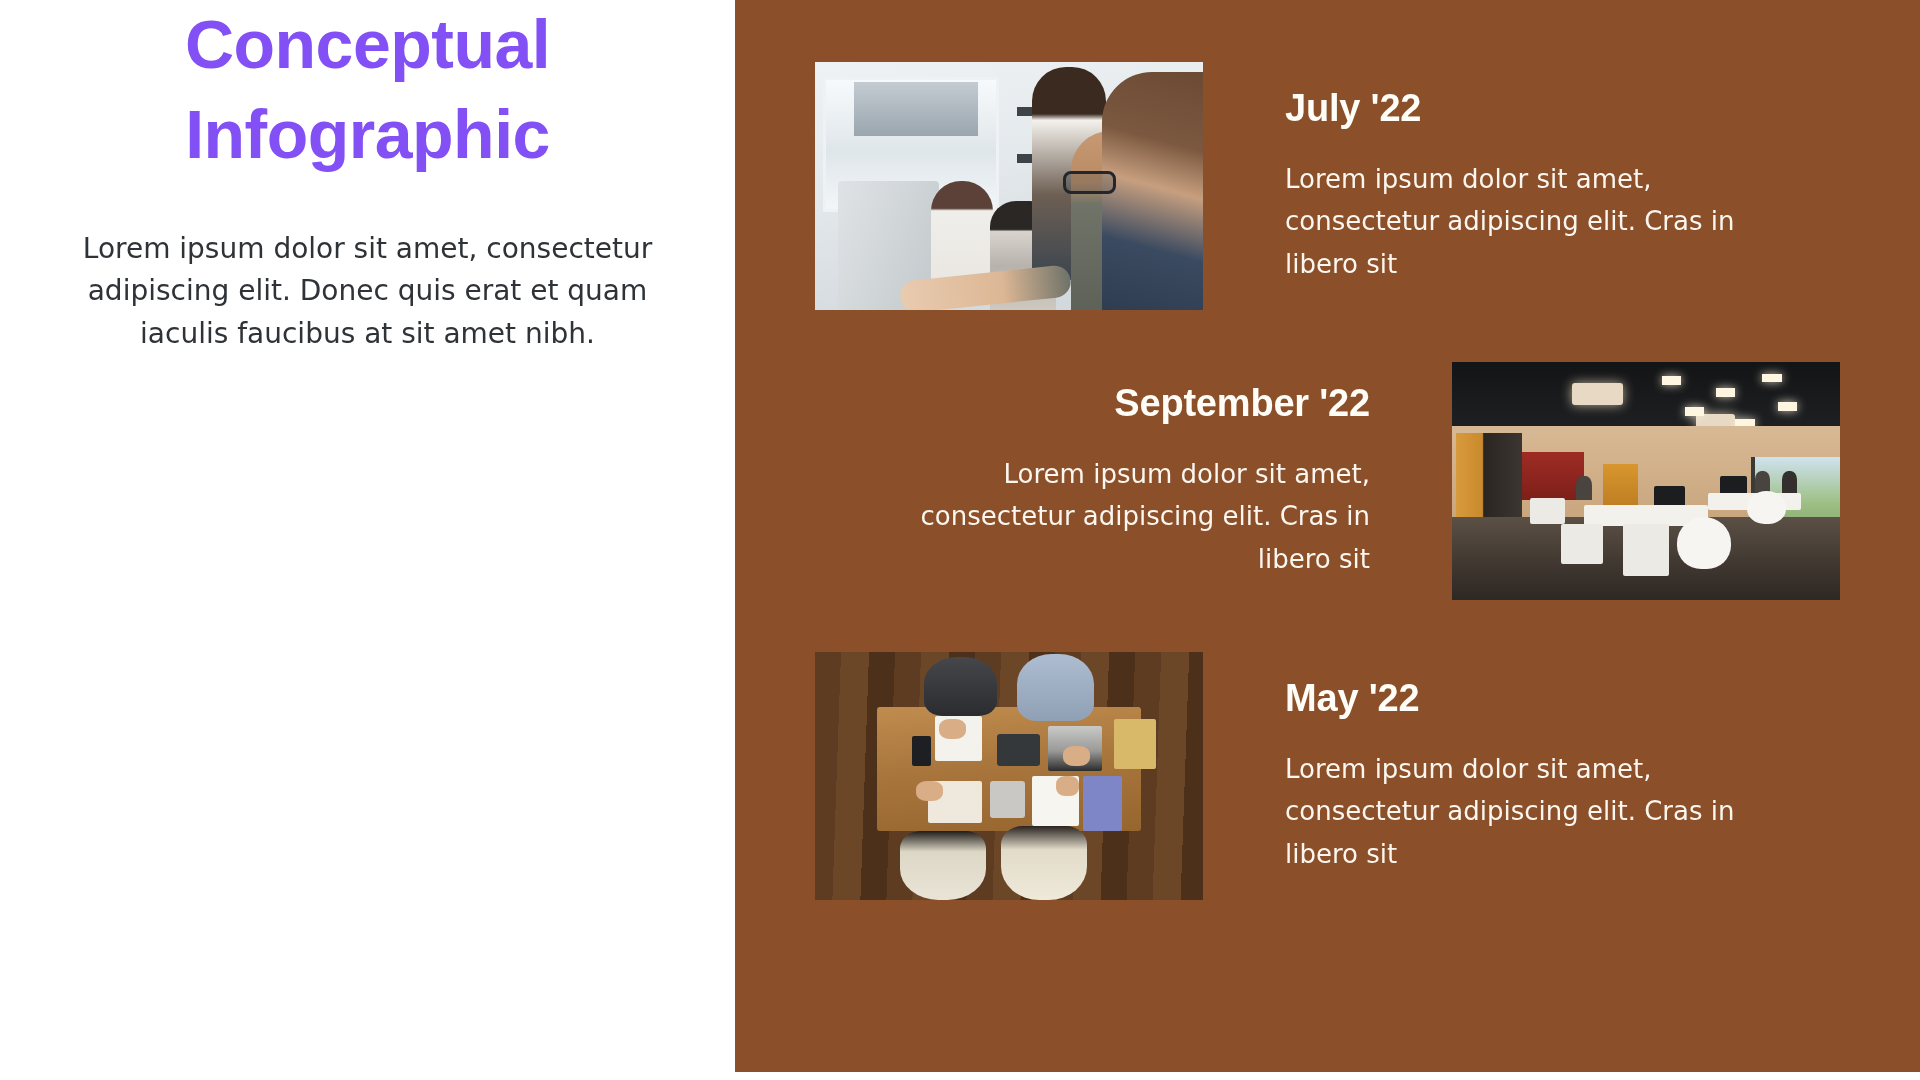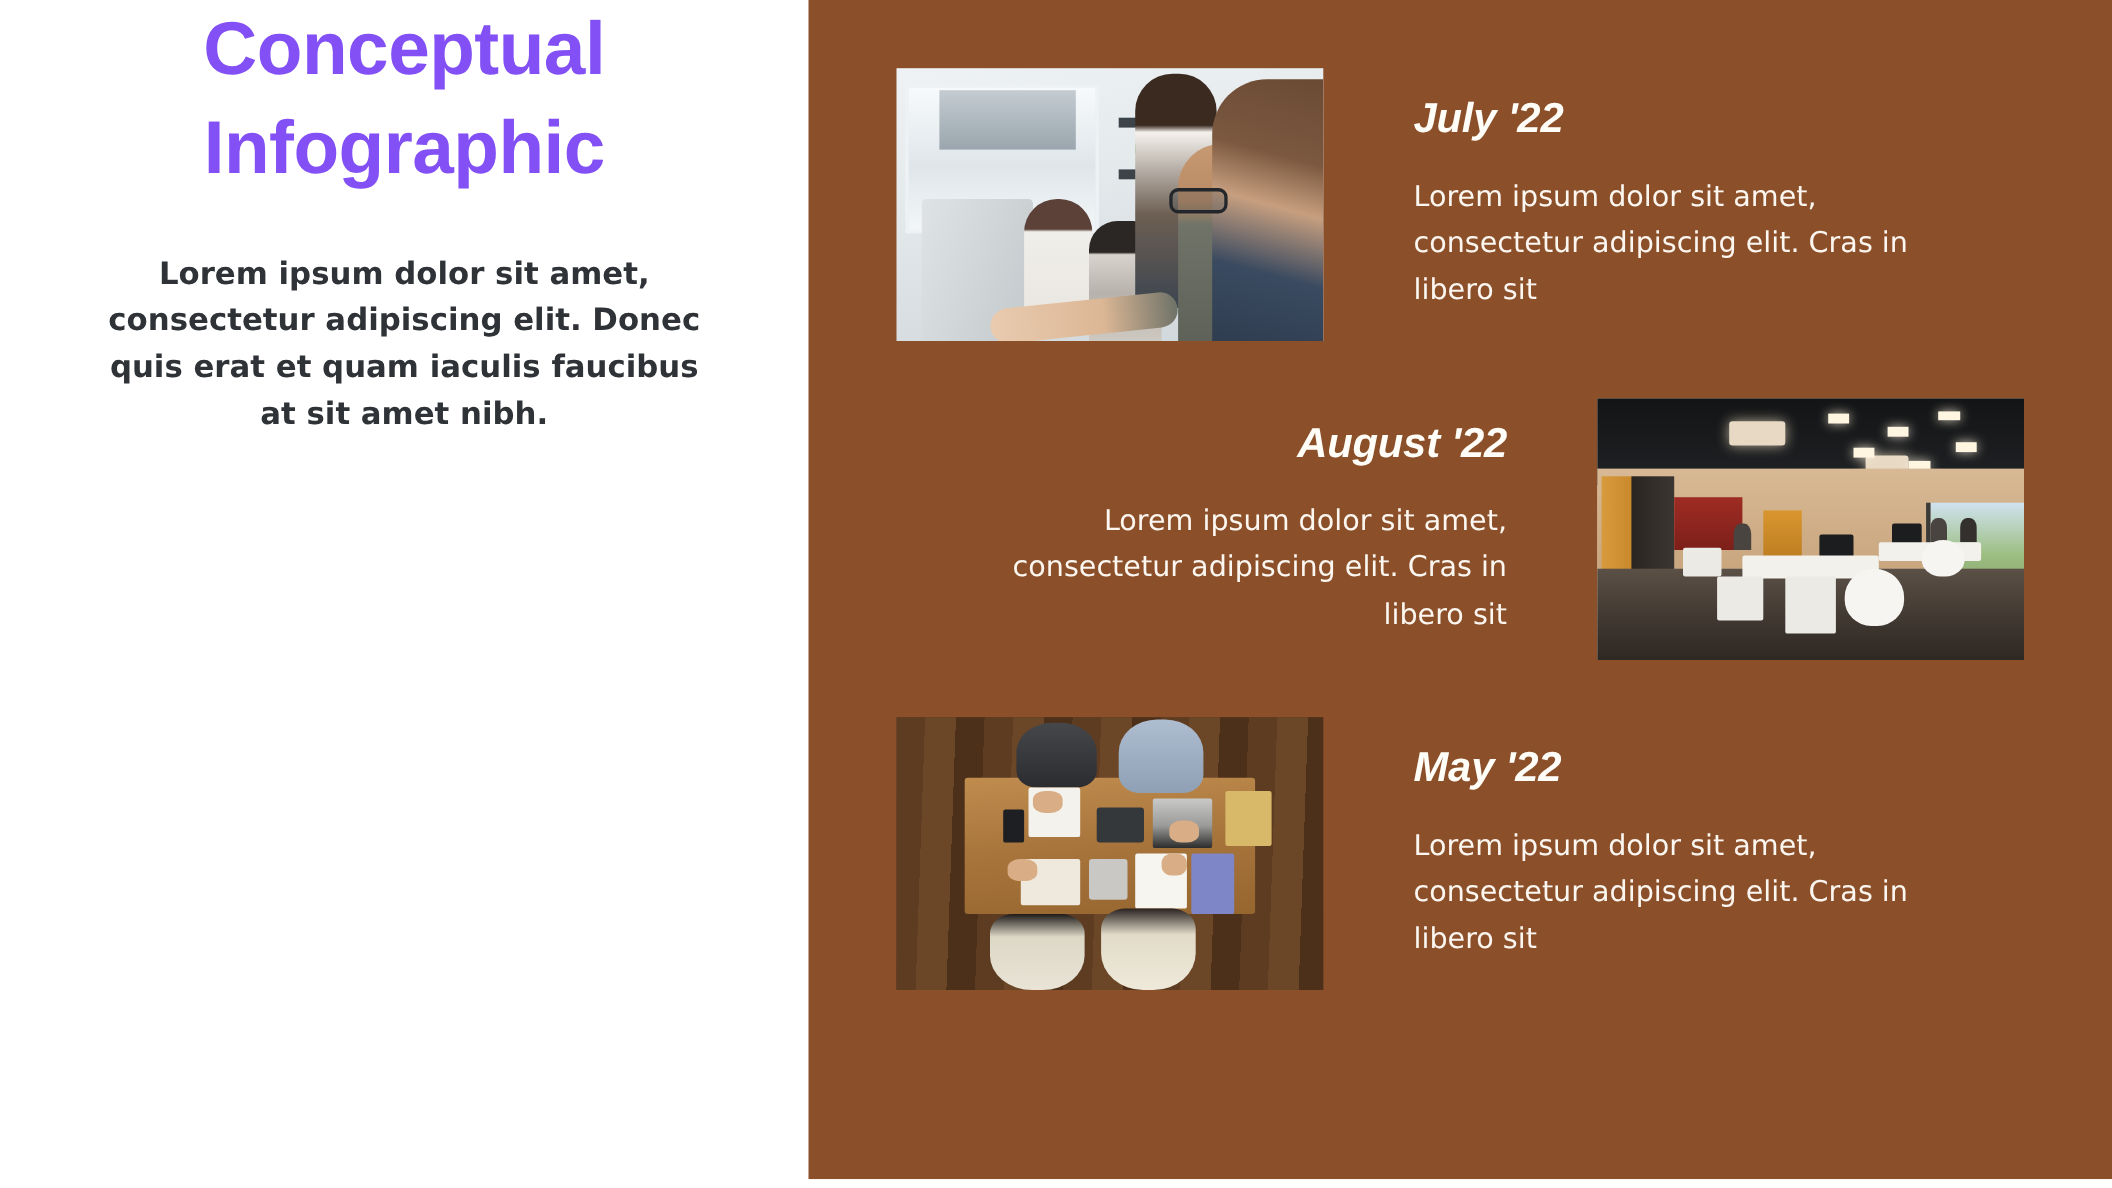--- a/index.html
+++ b/index.html
@@ -50,21 +50,21 @@
     font-size: 68px;
     line-height: 1.32;
     letter-spacing: -0.5px;
     color: #8250F5;
     margin: 0;
     white-space: pre-line;
   }
 
   .slide-subtitle {
     font-family: "DejaVu Sans", sans-serif;
-    font-weight: 700;
+    font-weight: 400;
     font-size: 28px;
     line-height: 1.52;
     color: #2f3337;
     margin: 48px 0 0 0;
     text-align: center;
   }
 
   
   .right-panel {
     position: absolute;
@@ -115,21 +115,20 @@
     text-align: right;
   }
 
   .row-heading {
     font-family: "Liberation Sans", sans-serif;
     font-weight: 700;
     font-size: 38px;
     letter-spacing: -0.2px;
     color: #FFFDF7;
     margin: 0 0 28px 0;
-    font-style: italic;
   }
 
   .row-body {
     font-family: "DejaVu Sans", sans-serif;
     font-weight: 400;
     font-size: 26px;
     line-height: 1.62;
     color: #FBF6EF;
     margin: 0;
     max-width: 470px;
@@ -403,21 +402,21 @@
         <div class="mon m2"></div>
         <div class="desk d2"></div>
         <div class="chair ch2"></div>
         <div class="cab c1"></div>
         <div class="desk d1"></div>
         <div class="cab c3"></div>
         <div class="cab c2"></div>
         <div class="chair ch1"></div>
       </div>
       <div class="row-text">
-        <div class="row-heading">August '22</div>
+        <div class="row-heading">September '22</div>
         <p class="row-body">Lorem ipsum dolor sit amet, consectetur adipiscing elit. Cras in libero sit</p>
       </div>
     </div>
 
     <div class="timeline-row">
       <div class="photo ph3">
         <div class="woodbg"></div>
         <div class="table"></div>
         <div class="person-t t-top1"></div>
         <div class="person-t t-top2"></div>

